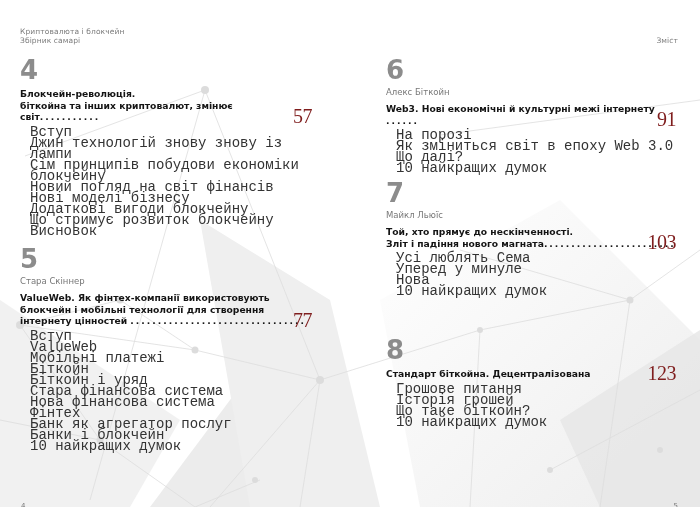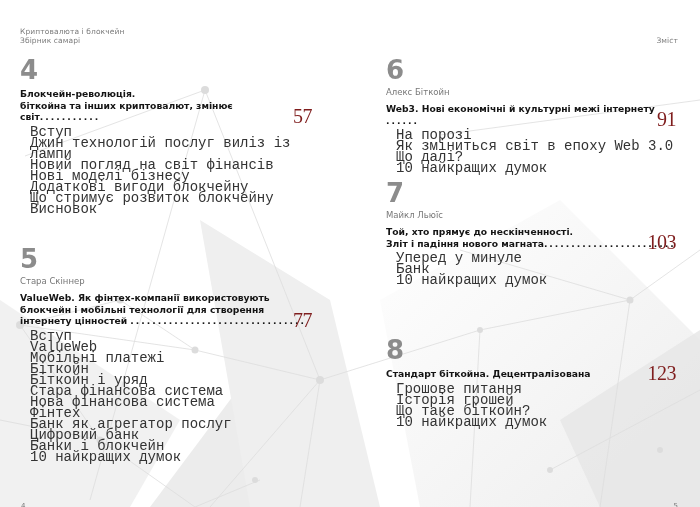--- a/index.html
+++ b/index.html
@@ -111,21 +111,22 @@
     <div class="ch-num">4</div>
     <div class="ch-title-row">
       <div class="ch-title">
         <div>Блокчейн-революція.</div>
         <div><span>біткойна та інших криптовалют, змінює світ</span><span class="dots">...........</span></div>
       </div>
       <div class="ch-page">57</div>
     </div>
     <ul class="ch-sections">
       <li>Вступ</li>
-      <li>Джин технологій послуг виліз із лампи</li>
+      <li>Джин технологій знову знову із лампи</li>
+      <li>Сім принципів побудови економіки блокчейну</li>
       <li>Новий погляд на світ фінансів</li>
       <li>Нові моделі бізнесу</li>
       <li>Додаткові вигоди блокчейну</li>
       <li>Що стримує розвиток блокчейну</li>
       <li>Висновок</li>
     </ul>
   </div>
 
   <div class="chapter" style="left:20px; top:234px; width:292px;">
     <div class="ch-num">5</div>
@@ -141,21 +142,20 @@
     <ul class="ch-sections">
       <li>Вступ</li>
       <li>ValueWeb</li>
       <li>Мобільні платежі</li>
       <li>Біткойн</li>
       <li>Біткойн і уряд</li>
       <li>Стара фінансова система</li>
       <li>Нова фінансова система</li>
       <li>Фінтех</li>
       <li>Банк як агрегатор послуг</li>
-      <li>Цифровий банк</li>
       <li>Банки і блокчейн</li>
       <li>10 найкращих думок</li>
     </ul>
   </div>
 
   <div class="folio">4</div>
 </div>
 
 <div class="page right">
   <div class="running-head">Зміст</div>
@@ -181,22 +181,23 @@
     <div class="ch-num">7</div>
     <div class="ch-author">Майкл Льюїс</div>
     <div class="ch-title-row">
       <div class="ch-title">
         <div>Той, хто прямує до нескінченності.</div>
         <div><span>Зліт і падіння нового магната</span><span class="dots">........................</span></div>
       </div>
       <div class="ch-page">103</div>
     </div>
     <ul class="ch-sections">
+      <li>Усі люблять Сема</li>
       <li>Уперед у минуле</li>
-      <li>Банк</li>
+      <li>Нова</li>
       <li>10 найкращих думок</li>
     </ul>
   </div>
 
   <div class="chapter" style="left:36px; top:325px; width:290px;">
     <div class="ch-num">8</div>
     <div class="ch-title-row">
       <div class="ch-title">
         <div>Стандарт біткойна. Децентралізована</div>
       </div>

